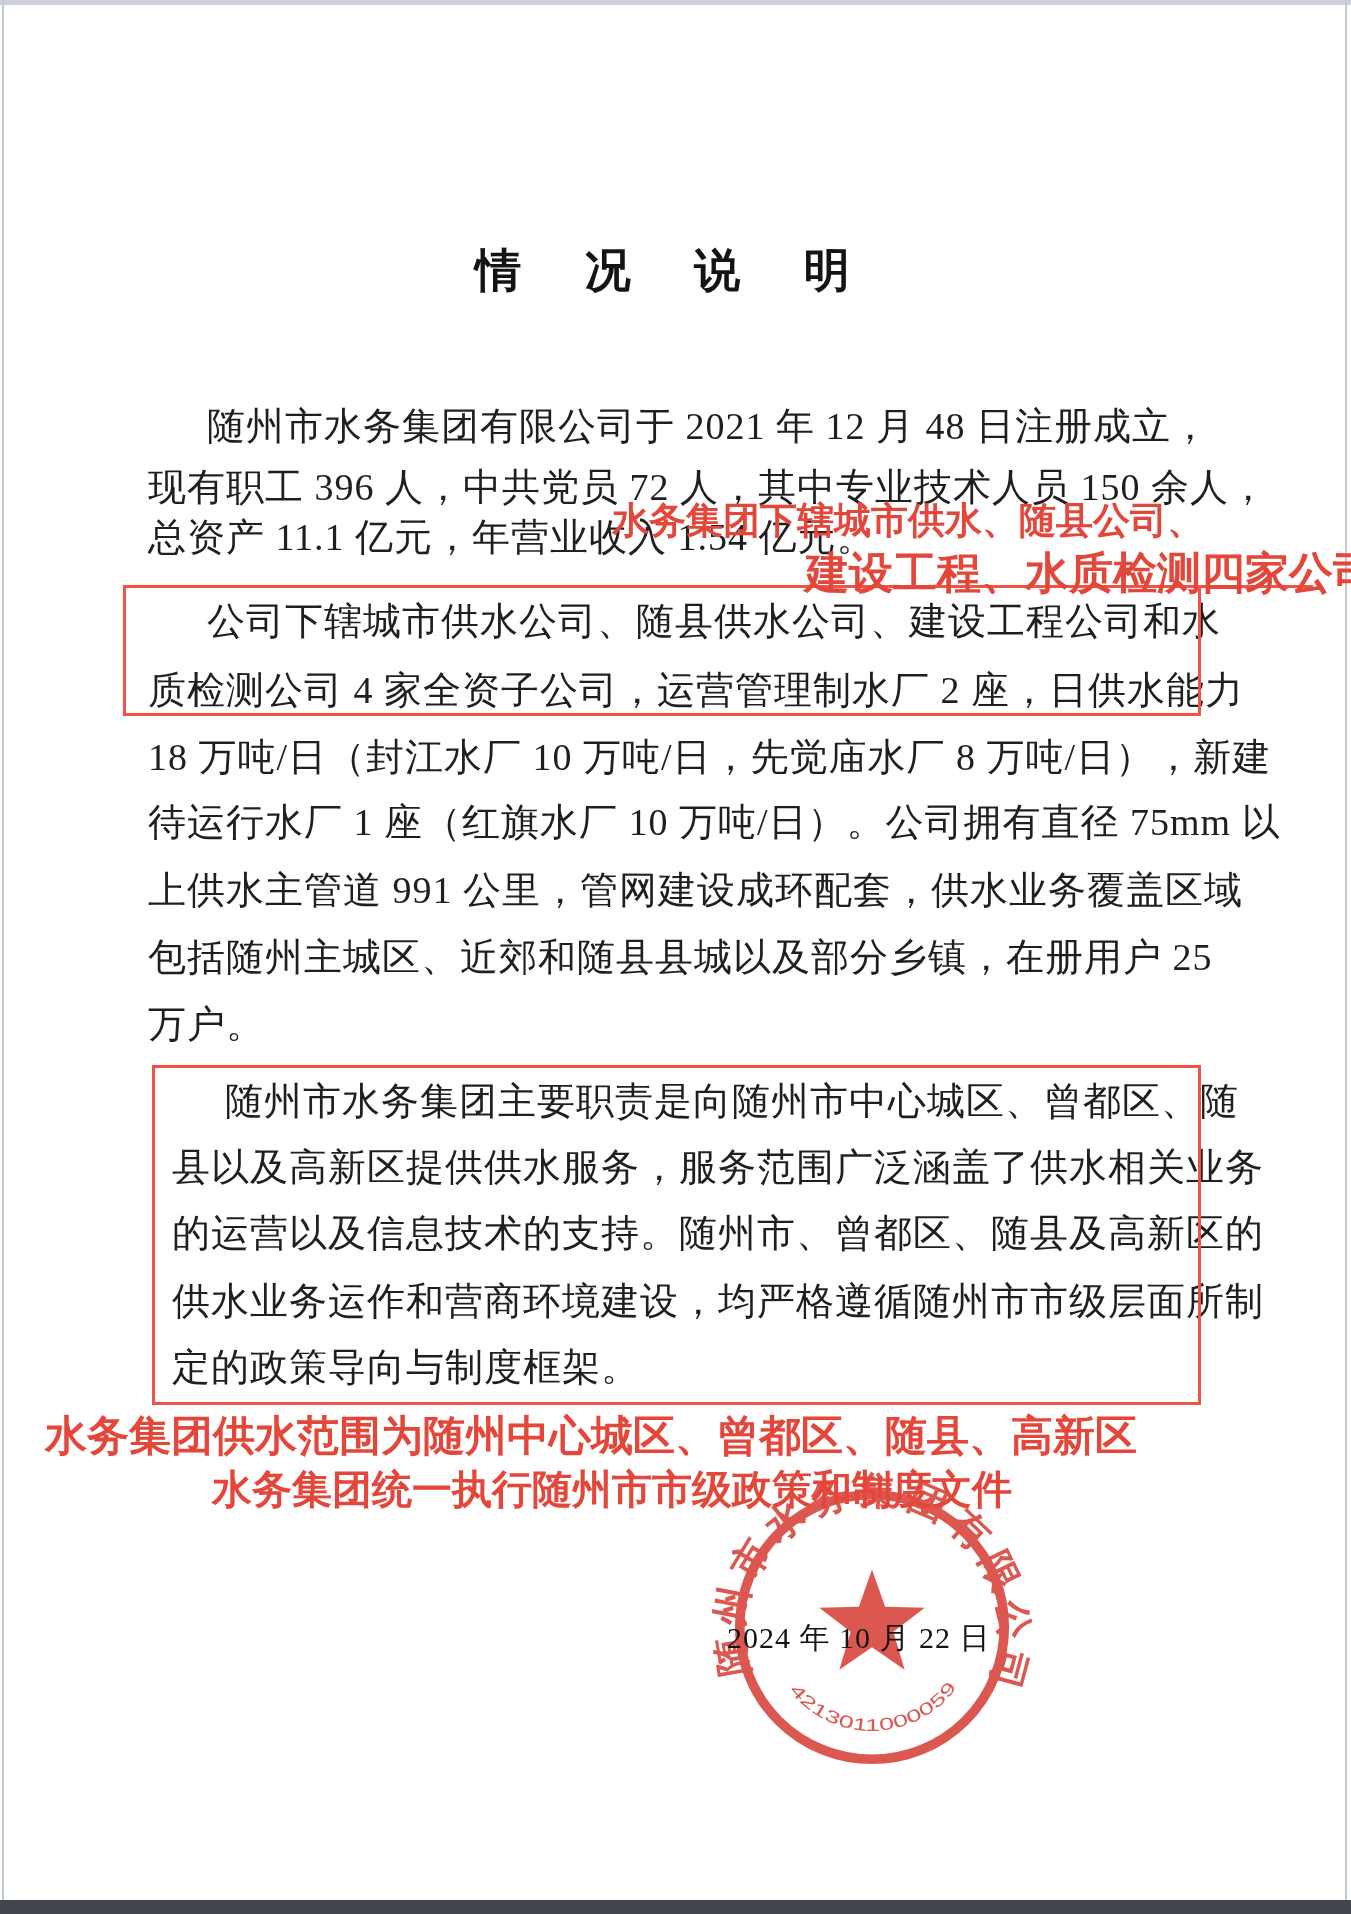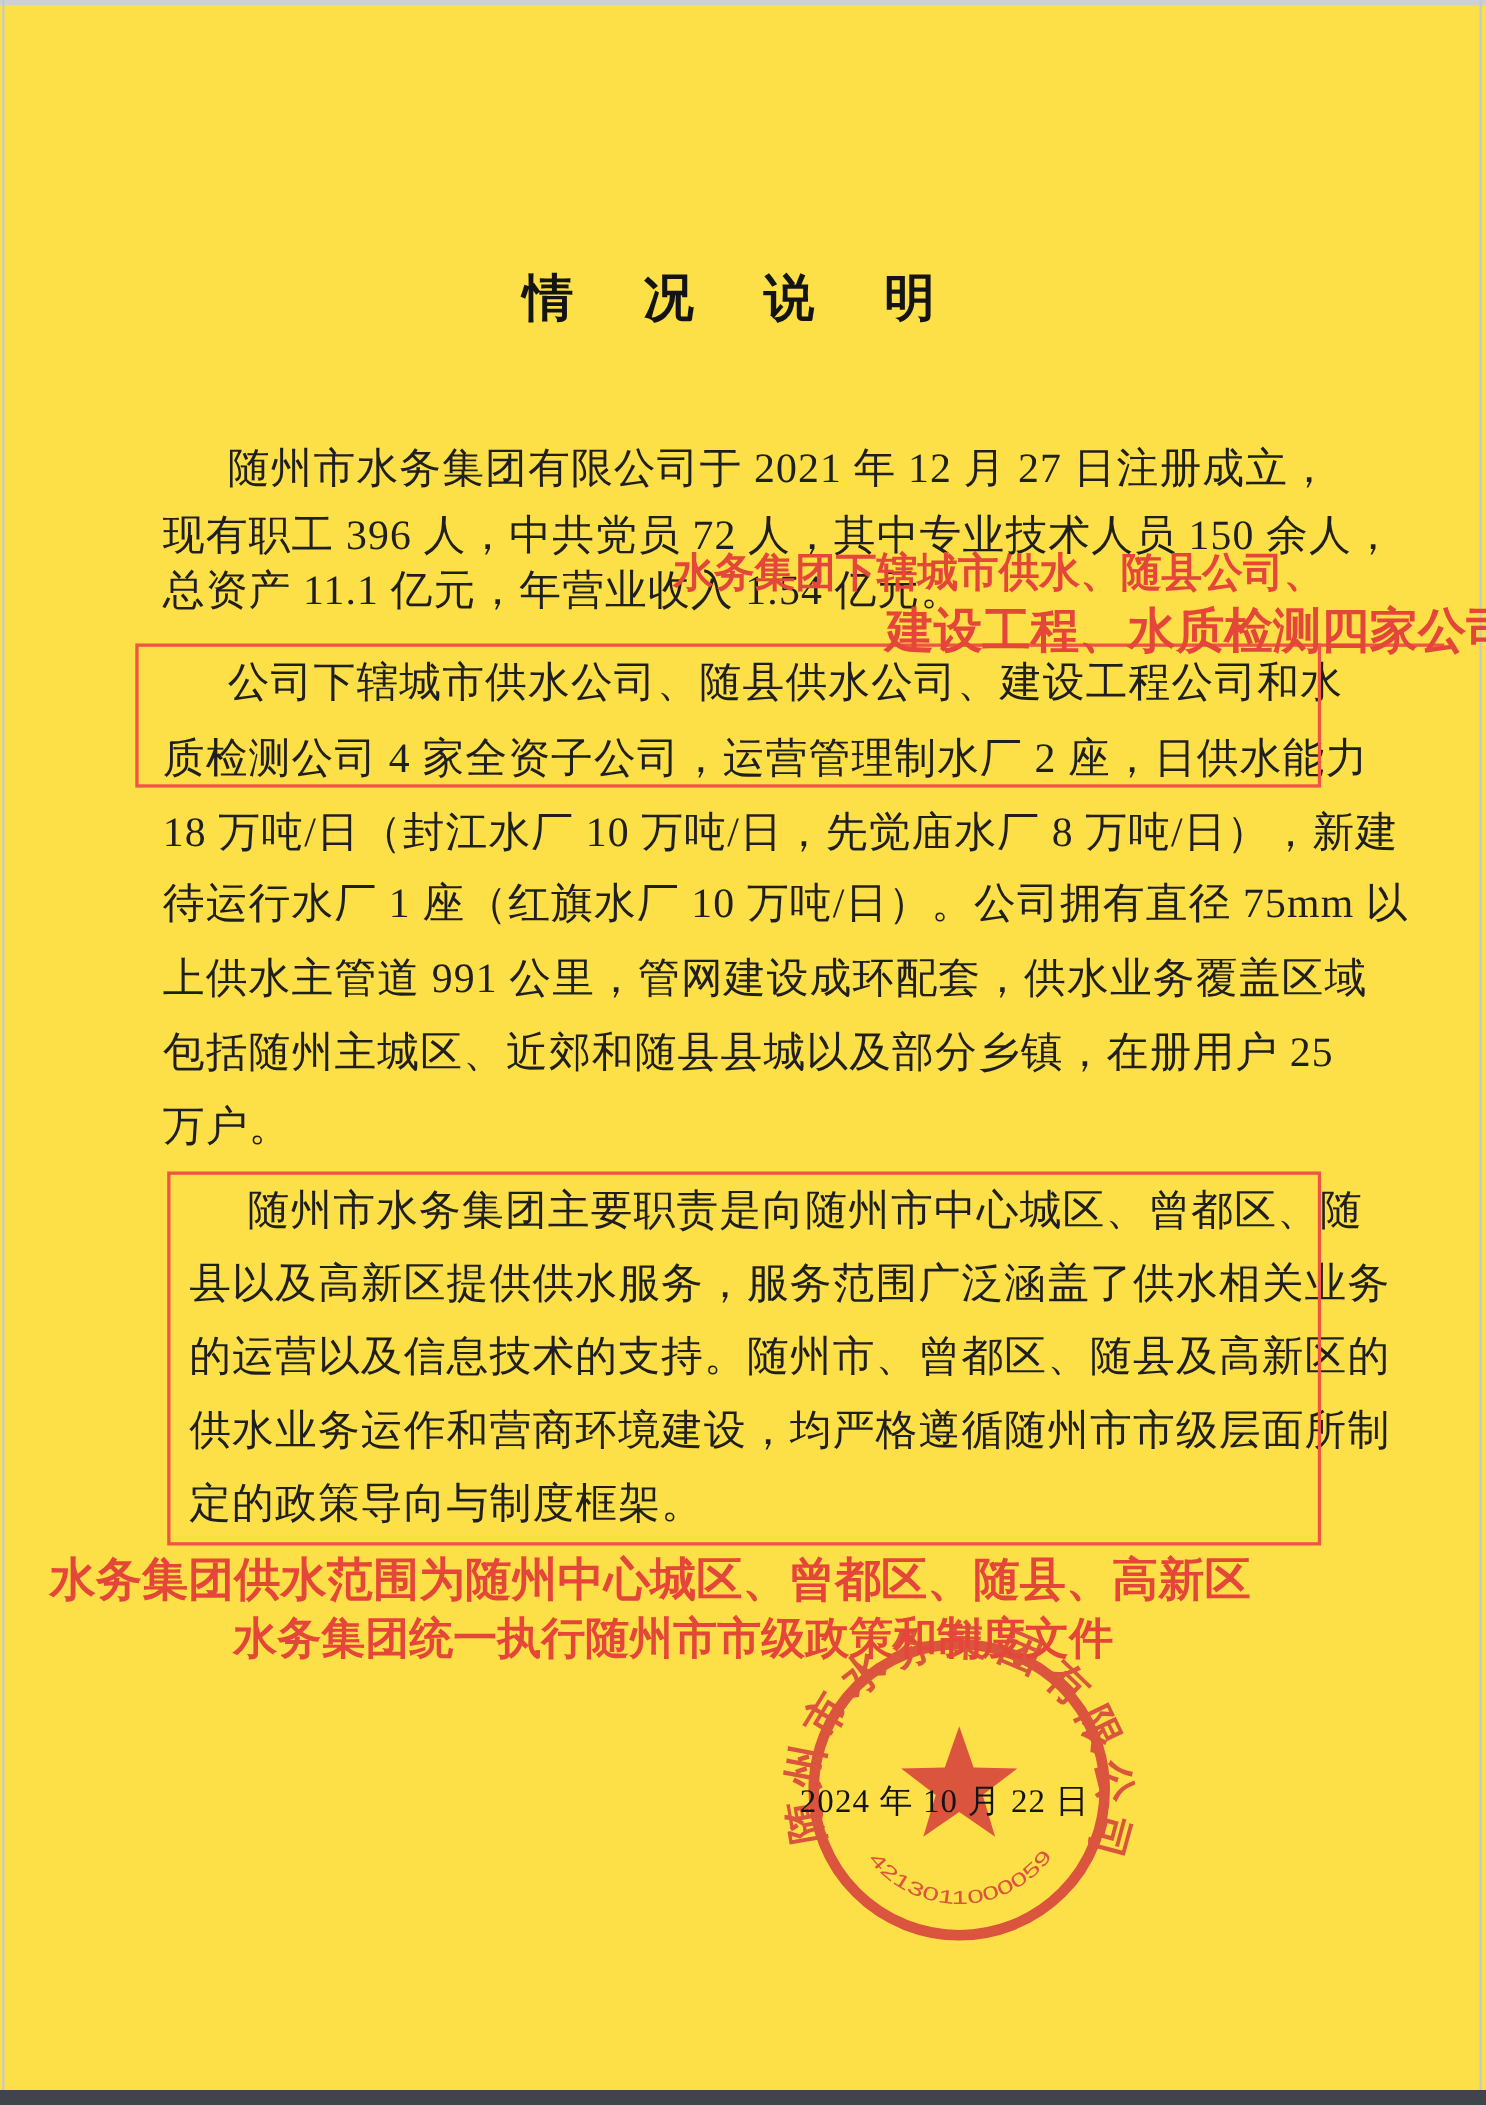--- a/index.html
+++ b/index.html
@@ -1,18 +1,18 @@
 <!DOCTYPE html>
 <html><head>
 <meta charset="utf-8">
 <style>
   html,body{margin:0;padding:0;background:#e8e8e8;}
   .page{
     position:relative;width:1351px;height:1914px;margin:0 auto;
-    background:#fde047;overflow:hidden;
+    background:#ffffff;overflow:hidden;
     font-family:"Liberation Serif","DejaVu Serif",serif;
     color:#1f1f1f;
   }
   .edge-top{position:absolute;left:0;top:0;width:1351px;height:5px;background:#ccd1d8;}
   .edge-bottom{position:absolute;left:0;top:1900px;width:1351px;height:14px;background:#40454b;}
   .edge-left{position:absolute;left:2px;top:0;width:2px;height:1914px;background:#c3c9d0;}
   .edge-right{position:absolute;left:1345px;top:0;width:2px;height:1914px;background:#c3c9d0;}
 
   .doc-title{
     position:absolute;left:0;top:240px;width:1351px;text-align:center;
@@ -41,21 +41,21 @@
 
 <div class="page">
 
   <div class="edge-top"></div>
   <div class="edge-left"></div>
   <div class="edge-right"></div>
   <div class="edge-bottom"></div>
 
   <div class="doc-title">情  况  说  明</div>
 
-  <div class="doc-line" style="left:207px;top:405px;">随州市水务集团有限公司于 2021 年 12 月 27 日注册成立，</div>
+  <div class="doc-line" style="left:207px;top:405px;">随州市水务集团有限公司于 2021 年 12 月 48 日注册成立，</div>
   <div class="doc-line" style="left:148px;top:466px;">现有职工 396 人，中共党员 72 人，其中专业技术人员 150 余人，</div>
   <div class="doc-line" style="left:148px;top:516px;">总资产 11.1 亿元，年营业收入 1.54 亿元。</div>
 
   <div class="red-note" style="left:612px;top:496px;font-size:37px;">水务集团下辖城市供水、随县公司、</div>
   <div class="red-note" style="left:805px;top:544px;font-size:44px;">建设工程、水质检测四家公司</div>
 
   <div class="red-seg" style="left:1195px;top:585px;width:118px;height:3px;"></div>
 
   <div class="red-box" style="left:123px;top:585px;width:1072px;height:125px;"></div>
   <div class="doc-line" style="left:207px;top:600px;text-align:right;">公司下辖城市供水公司、随县供水公司、建设工程公司和水</div>

